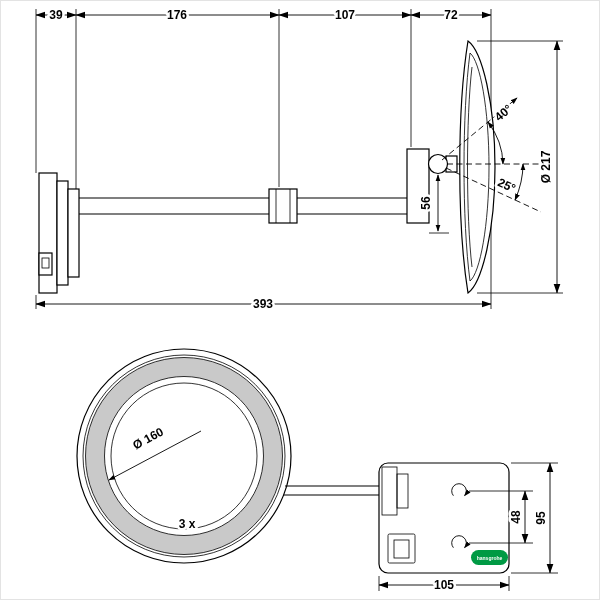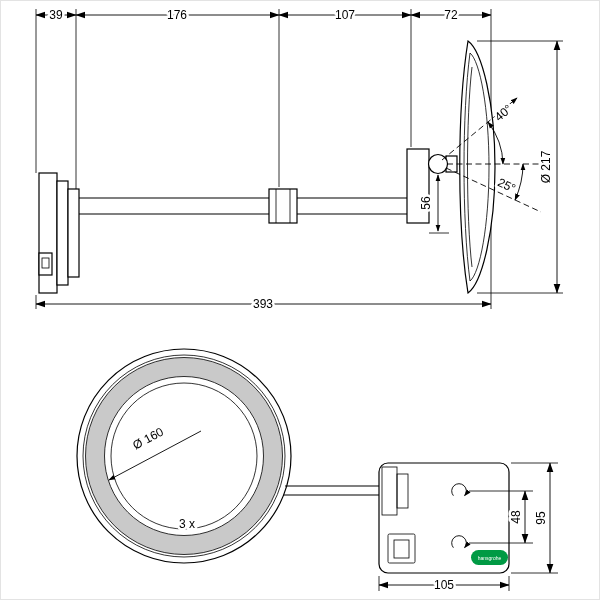--- a/index.html
+++ b/index.html
@@ -1,16 +1,16 @@
 <!DOCTYPE html>
 <html><head>
 <meta charset="utf-8">
 <style>
   html,body{margin:0;padding:0;background:#fff;}
-  #stage{position:relative;width:600px;height:600px;background:#ffffff;border:1px solid #e3e3e3;box-sizing:border-box;overflow:hidden;}
+  #stage{position:relative;width:600px;height:600px;background:#ffffff;border:1px solid #e3e3e3;box-sizing:border-box;overflow:hidden;font-weight:bold;}
   svg{display:block;}
   .ln   {stroke:#000;stroke-width:1.2;fill:none;}
   .lnf  {stroke:#000;stroke-width:1.2;fill:#fff;}
   .thin {stroke:#000;stroke-width:0.8;fill:none;}
   .dim  {stroke:#000;stroke-width:0.9;fill:none;}
   .dash {stroke:#000;stroke-width:0.9;fill:none;stroke-dasharray:6 3.5;}
   .lbl  {font-family:"Liberation Sans",sans-serif;font-size:12px;fill:#000;
          text-anchor:middle;paint-order:stroke fill;stroke:#fff;stroke-width:5px;stroke-linejoin:round;}
   .logo-text{font-family:"Liberation Sans",sans-serif;font-size:5px;fill:#fff;text-anchor:middle;}
 </style>

